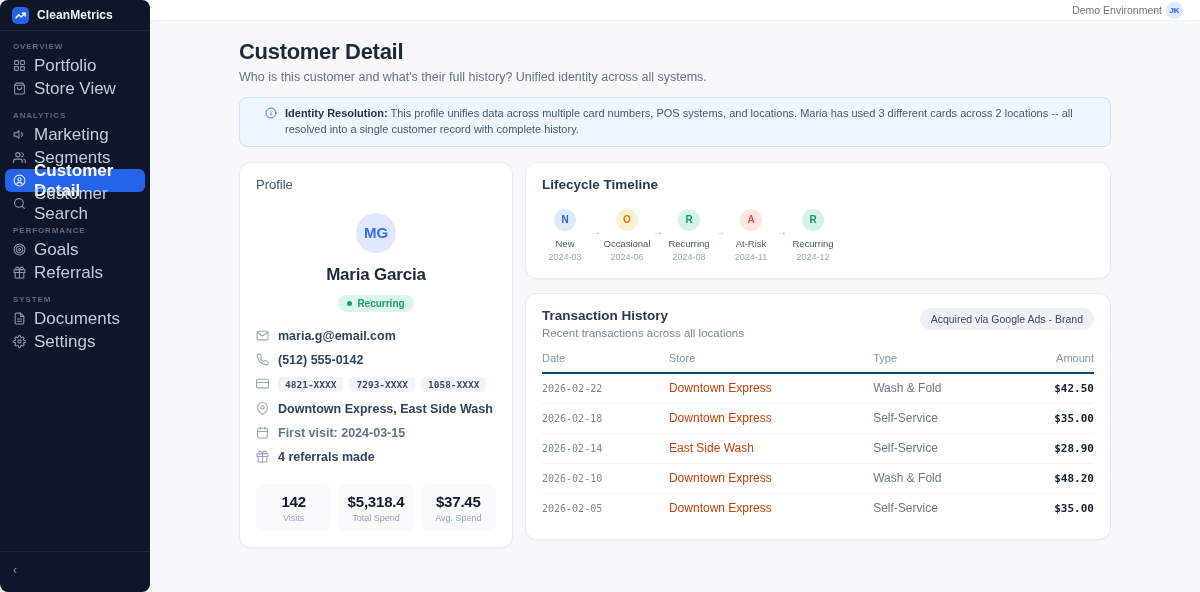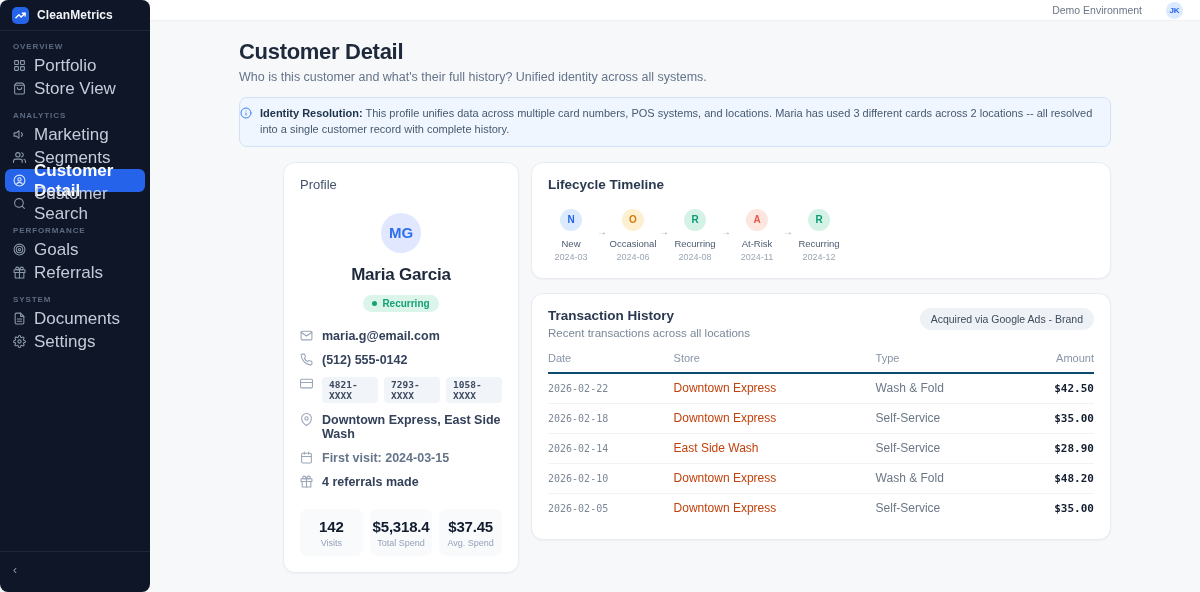--- a/index.html
+++ b/index.html
@@ -15,40 +15,40 @@
   .logo-text { color:#f1f5f9; font-size:12px; font-weight:700; letter-spacing:.1px; }
   .section-label { padding:11px 13px 3px; font-size:8px; font-weight:700; letter-spacing:.9px; color:#5c6b81; }
   .nav-item { display:flex; align-items:center; gap:8px; padding:5px 13px; color:#c4ccd9; font-size:17px; cursor:pointer; height:23px; }
   .nav-item svg { width:13px; height:13px; stroke:#8b98ab; flex:none; }
   .nav-item.active { background:#2563eb; margin:0 5px; padding:5px 8px; border-radius:6px; color:#ffffff; font-weight:600; }
   .nav-item.active svg { stroke:#dbe7ff; }
   .sidebar-bottom { margin-top:auto; border-top:1px solid rgba(148,163,184,.12); padding:8px 13px 14px; }
   .collapse-btn { color:#8b98ab; font-size:12px; cursor:pointer; background:none; border:none; line-height:1; }
 
   
-  .topbar { position:absolute; left:150px; right:0; top:0; height:21px; background:#ffffff; border-bottom:1px solid #eef0f3; display:flex; align-items:center; justify-content:flex-end; gap:24px; padding-right:17px; }
+  .topbar { position:absolute; left:150px; right:0; top:0; height:21px; background:#ffffff; border-bottom:1px solid #eef0f3; display:flex; align-items:center; justify-content:flex-end; gap:4px; padding-right:17px; }
   .env-label { font-size:10.5px; color:#6b7687; }
   .avatar-sm { width:17px; height:17px; border-radius:50%; background:#dbeafe; color:#2563eb; font-size:8px; font-weight:700; display:flex; align-items:center; justify-content:center; cursor:pointer; }
 
   
   .main { position:absolute; left:150px; top:21px; right:0; bottom:0; background:#f7f8fa; overflow:hidden; }
   .container { width:872px; margin:0 auto; padding-top:18px; }
   .page-title { font-size:22px; font-weight:700; color:#1e2a3b; letter-spacing:-.3px; }
   .page-subtitle { font-size:12.5px; color:#64748b; margin-top:5px; }
 
-  .banner { margin-top:13px; background:#eff6ff; border:1px solid #d2e2f6; border-radius:8px; padding:8px 0; display:flex; gap:8px; align-items:flex-start; }
+  .banner { margin-top:13px; background:#eff6ff; border:1px solid #d2e2f6; border-radius:8px; padding:8px 25px; display:flex; gap:8px; align-items:flex-start; }
   .banner svg { width:12px; height:12px; stroke:#3b82f6; flex:none; margin-top:1px; }
   .banner-text { font-size:11px; color:#46596e; line-height:1.45; }
   .banner-text b { color:#21344d; }
 
   .grid { margin-top:15px; display:flex; gap:12px; align-items:flex-start; }
   .card { background:#fff; border:1px solid #e8ecf1; border-radius:12px; box-shadow:0 1px 2px rgba(16,24,40,.04); }
 
   
-  .profile-card { width:236px; padding:14px 16px 16px;margin-left:44px; }
+  .profile-card { width:274px; padding:14px 16px 16px; }
   .card-title { font-size:13px; color:#44536a; }
   .avatar-lg { width:40px; height:40px; border-radius:50%; background:#e0e7ff; color:#2f6fed; font-size:15px; font-weight:700; display:flex; align-items:center; justify-content:center; margin:21px auto 0; }
   .profile-name { text-align:center; font-size:17px; font-weight:600; color:#1e293b; margin-top:12px; letter-spacing:-.2px; }
   .badge-wrap { text-align:center; margin-top:7px; }
   .status-badge { display:inline-flex; align-items:center; gap:5px; background:#dcf5ea; color:#16a075; font-size:10px; font-weight:600; border-radius:999px; padding:3px 9px; }
   .status-dot { width:5px; height:5px; border-radius:50%; background:#16a075; }
   .contact-list { margin-top:17px; display:flex; flex-direction:column; gap:10px; }
   .contact-row { display:flex; align-items:flex-start; gap:9px; font-size:12.5px; color:#33415b; min-height:14px;font-weight:bold; }
   .contact-row svg { width:13px; height:13px; stroke:#9aa6b8; flex:none; }
   .contact-row.muted { color:#64748b; }

